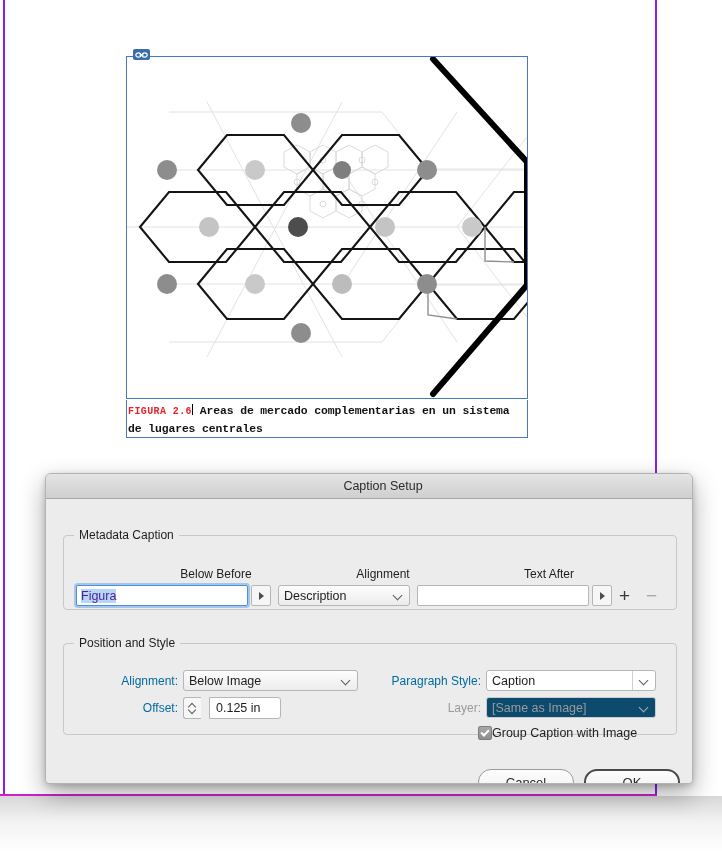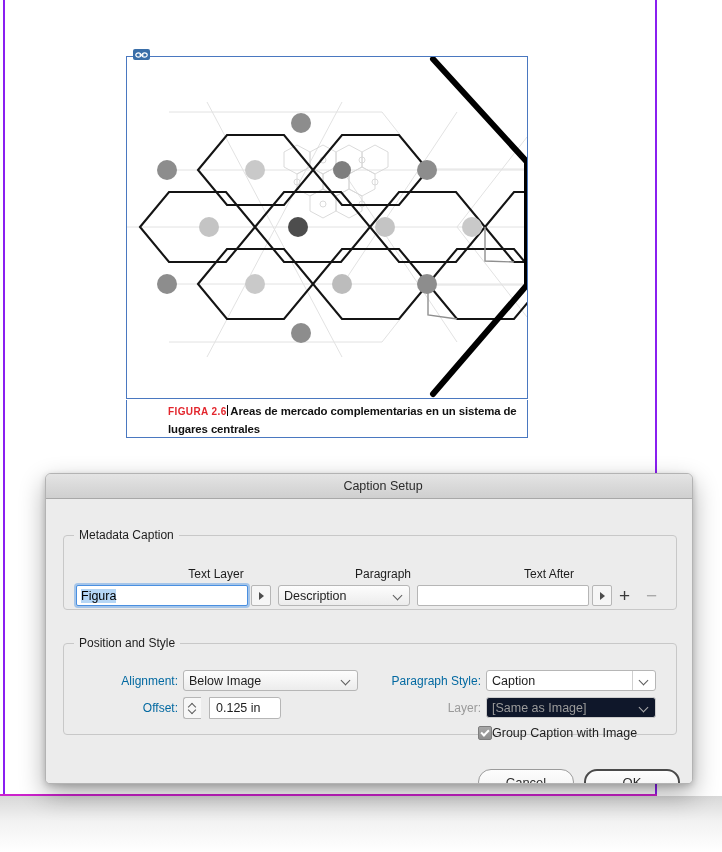--- a/index.html
+++ b/index.html
@@ -47,24 +47,23 @@
   }
   #link-badge svg { display:block; }
 
   
   #caption-frame {
     position:absolute; left:126px; top:400px; width:402px; height:38px;
     border:1px solid #4a78c0; border-top:none; background:#ffffff;
     padding:3px 2px 0 1px;
   }
   #caption-text {
-    font-family:Liberation Sans, sans-serif;
+    font-family:Liberation Mono, monospace;
     font-size:11.4px; line-height:16.5px; color:#111111; letter-spacing:-0.1px;
     font-weight:600;
-    margin-left:40px;
   }
   #caption-text .figlabel {
     color:#e3262d; font-weight:700; font-size:10px; letter-spacing:0.4px;
   }
   .caret {
     display:inline-block; width:1px; height:11px; background:#000;
     vertical-align:-1px; margin:0 0px;
   }
 
   
@@ -109,42 +108,42 @@
   .textinput {
     position:absolute; background:#ffffff; border:1px solid #b6b6b6;
     border-radius:2px; font-size:12.5px; color:#1d1d1d;
     display:flex; align-items:center; padding:0 4px; height:21px;
     font-family:"Liberation Sans", sans-serif;
   }
   .textinput.focused {
     border:1px solid #4a8fe0;
     box-shadow:0 0 0 2px rgba(80,150,230,0.45);
   }
-  .sel { background:#b5d6f5; color:#000000; }
+  .sel { background:#b5d6f5; color:#4c1d95; }
 
   
   .tri-btn {
     position:absolute; width:20px; height:21px; background:#f6f6f6;
     border:1px solid #b6b6b6; border-radius:2px;
     display:flex; align-items:center; justify-content:center;
   }
   .tri-btn .tri {
     width:0;height:0;border-left:5px solid #4d4d4d;
     border-top:4px solid transparent;border-bottom:4px solid transparent;
   }
 
   
   .dropdown {
     position:absolute; height:21px; border:1px solid #b6b6b6; border-radius:3px;
     display:flex; align-items:center; font-size:12.5px; color:#1d1d1d;
     padding-left:5px; background:#fbfbfb;
   }
   .dropdown.gray { background:linear-gradient(180deg,#fdfdfd,#ececec); }
   .dropdown.white { background:#ffffff; }
-  .dropdown.disabled { background:#0f172a; border-color:#cccccc; color:#9a9a9a; }
+  .dropdown.disabled { background:#0c4a6e; border-color:#cccccc; color:#9a9a9a; }
   .dropdown .chev {
     position:absolute; right:7px; top:6px; width:8px; height:8px;
   }
   .dropdown .chev::before{
     content:""; position:absolute; left:0; top:0;
     width:6px;height:6px;border-right:1.5px solid #5c5c5c;border-bottom:1.5px solid #5c5c5c;
     transform:rotate(45deg);
   }
   .dropdown.disabled .chev::before { border-color:#aeaeae; }
   .dropdown .sepline {
@@ -323,22 +322,22 @@
     <div id="titlebar">
       <span id="titlebar-text">Caption Setup</span>
     </div>
 
     <div class="dialog-body">
 
       <div class="groupbox" id="gb-metadata">
         <span class="groupbox-title">Metadata Caption</span>
       </div>
 
-      <span class="col-head" style="left:85px; top:68px; width:170px;">Text Layer</span>
-      <span class="col-head" style="left:252px; top:68px; width:170px;">Paragraph</span>
+      <span class="col-head" style="left:85px; top:68px; width:170px;">Below Before</span>
+      <span class="col-head" style="left:252px; top:68px; width:170px;">Alignment</span>
       <span class="col-head" style="left:418px; top:68px; width:170px;">Text After</span>
 
       <div class="textinput focused" id="in-text-before" style="left:30px; top:86px; width:172px;">
         <span class="sel">Figura </span>
       </div>
 
       <div class="tri-btn" style="left:205px; top:86px;">
         <span class="tri"></span>
       </div>
 

